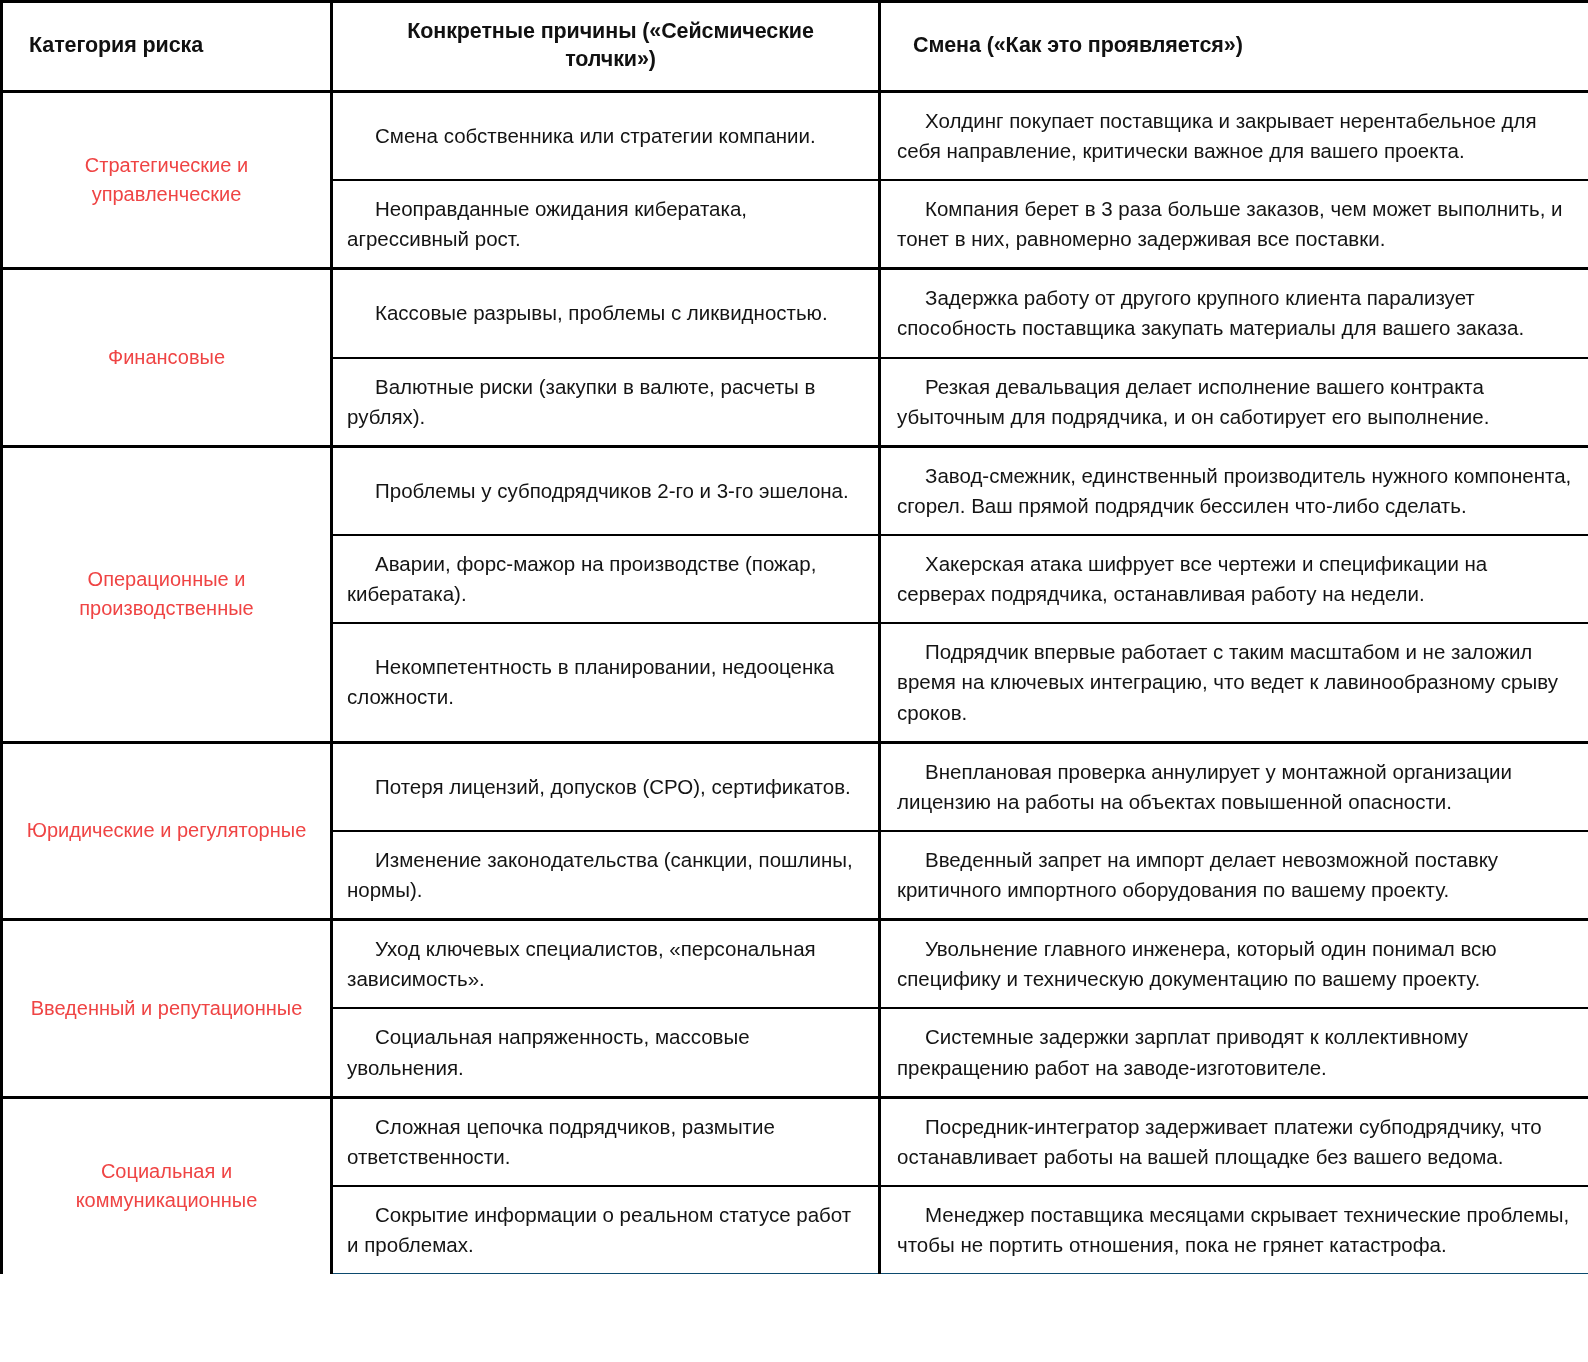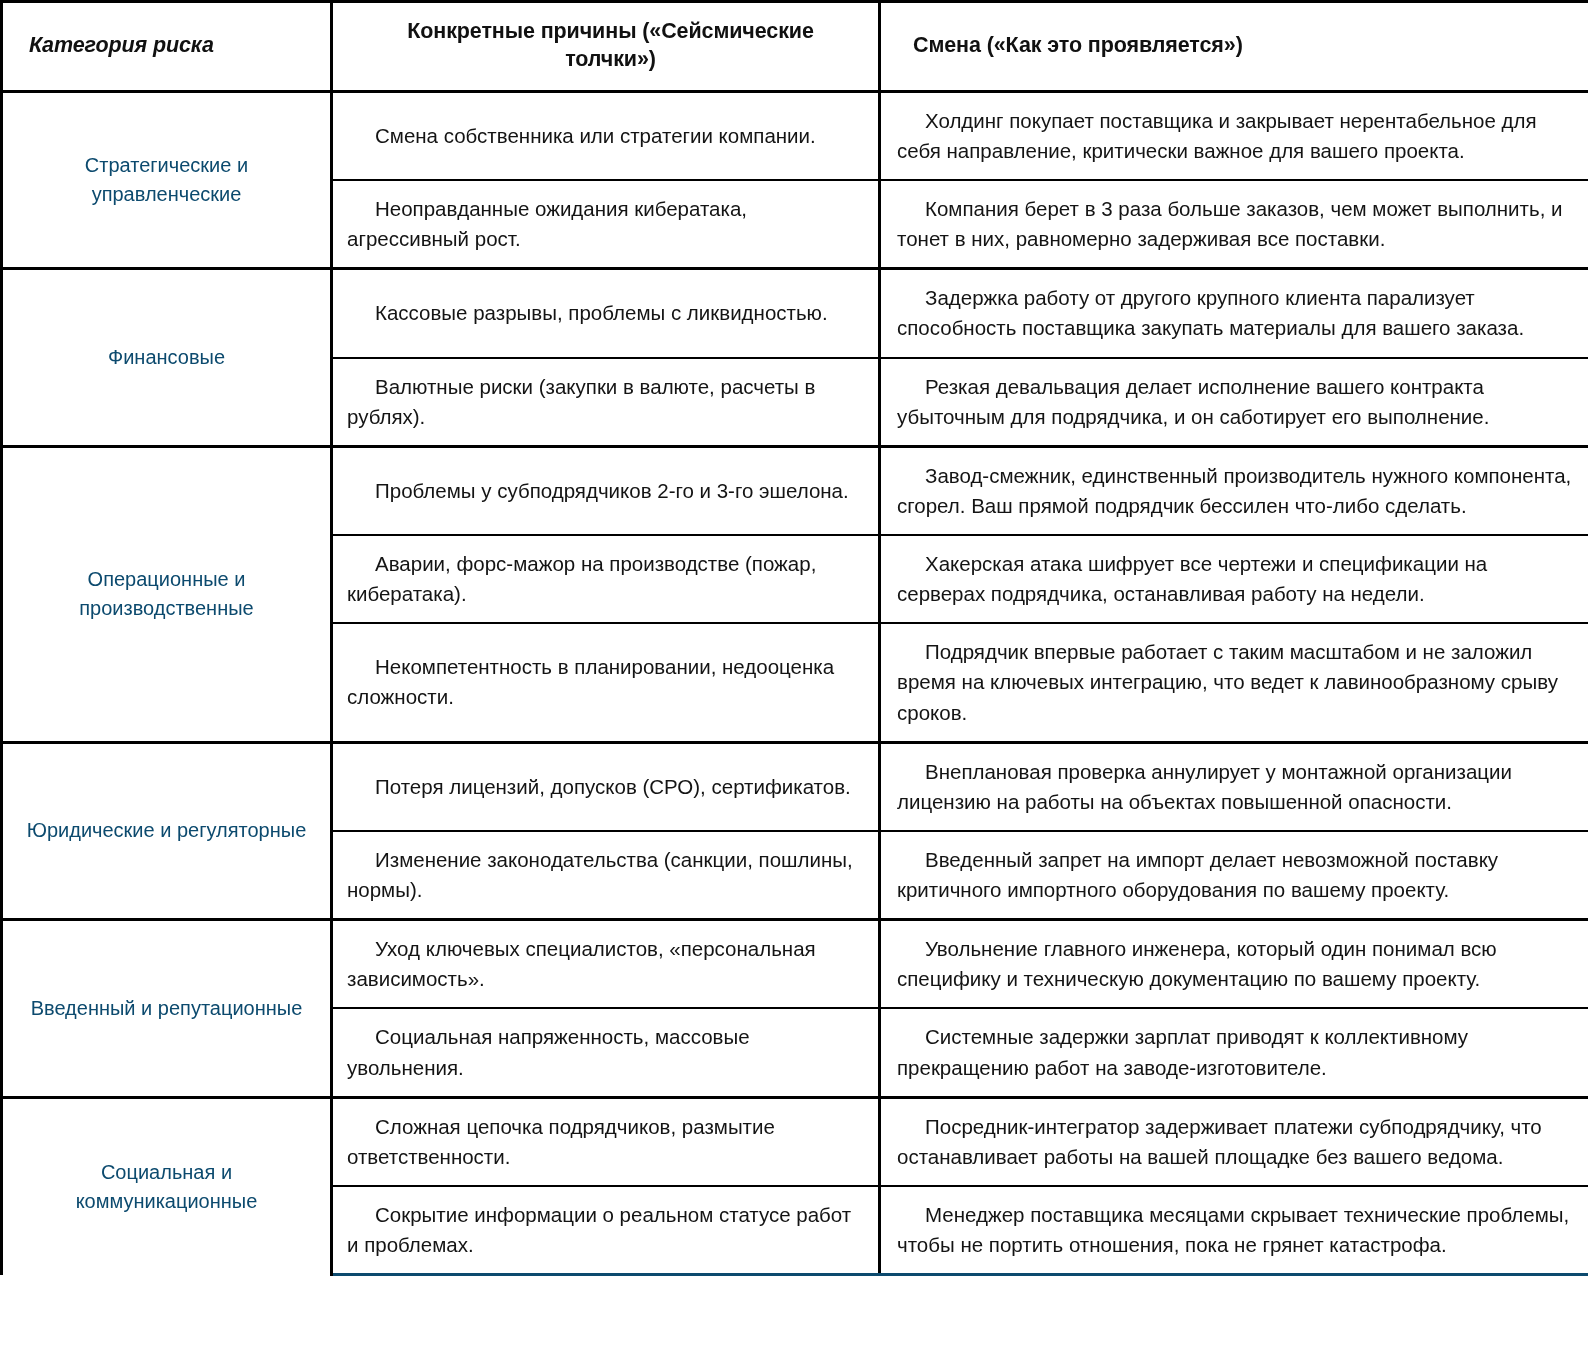--- a/index.html
+++ b/index.html
@@ -40,37 +40,37 @@
     border-top: 3px solid #000000;
     border-bottom: 3px solid #000000;
     font-size: 21.5px;
     font-weight: bold;
     line-height: 1.32;
     text-align: left;
     padding: 14px 16px 16px 18px;
     letter-spacing: -0.1px;
   }
 
-  .risk-table thead th.head-category { padding-left: 26px; font-style: italic; }
+  .risk-table thead th.head-category { padding-left: 26px; }
   .risk-table thead th.head-cause    { padding-left: 26px; text-align: center; }
   .risk-table thead th.head-example  { padding-left: 32px; }
 
   
   tbody.group > tr:first-child > td { border-top: 3px solid #000000; }
-  tbody.group:last-of-type > tr:last-child > td { border-bottom: 3px solid #0c4a6e; }
+  tbody.group:last-of-type > tr:last-child > td { border-bottom: 1px solid #0c4a6e; }
 
   
   tbody.group > tr + tr > td { border-top: 2px solid #000000; }
 
   td.category-cell {
     text-align: center;
     font-size: 20px;
     line-height: 1.45;
     padding: 11px 14px;
-    color: #0c4a6e;
+    color: #ef4444;
   }
 
   td.text-cell {
     font-size: 20.5px;
     line-height: 1.47;
     padding: 13px 16px 13px 14px;
     text-indent: 28px;
     color: #141414;
     hyphens: none;
   }

